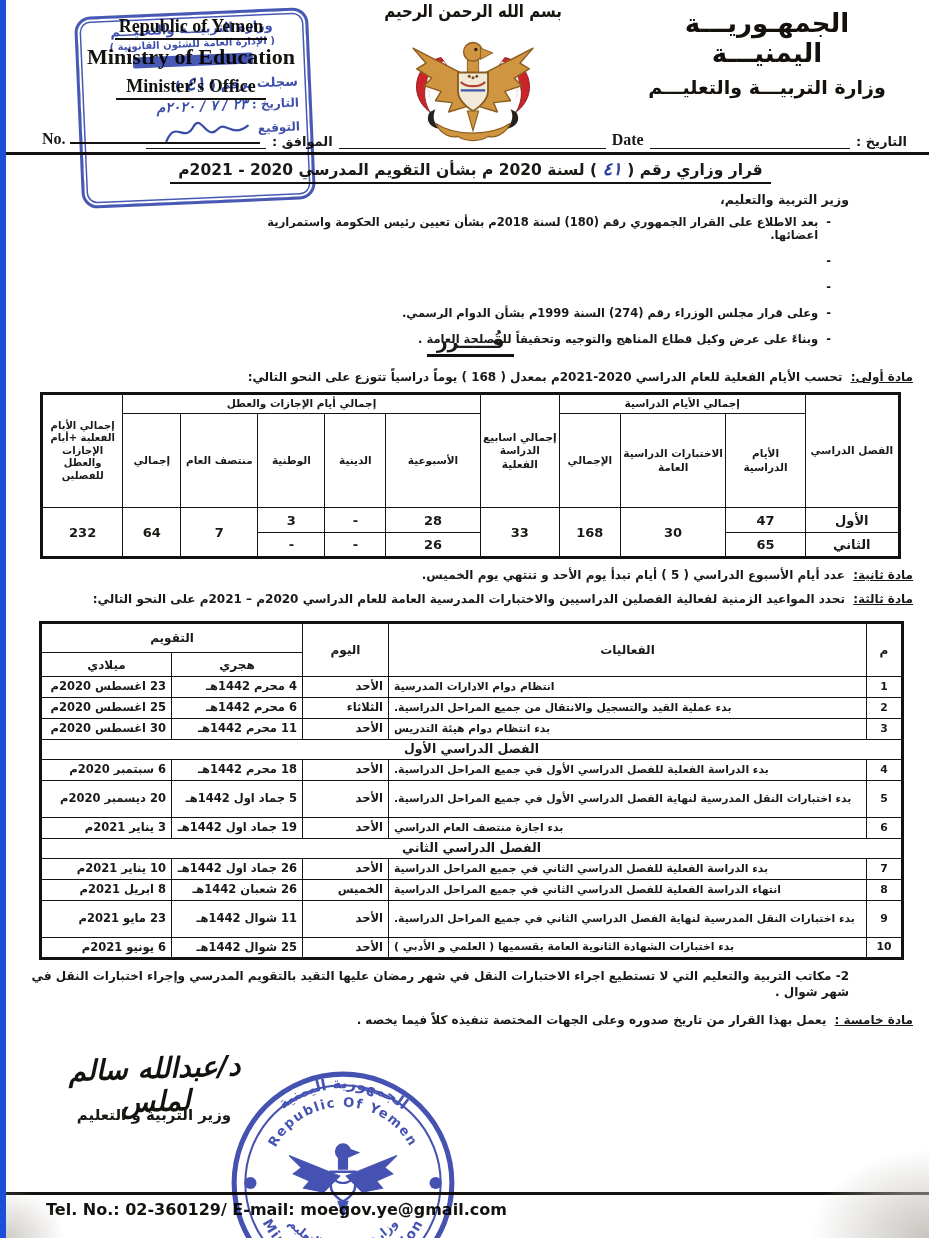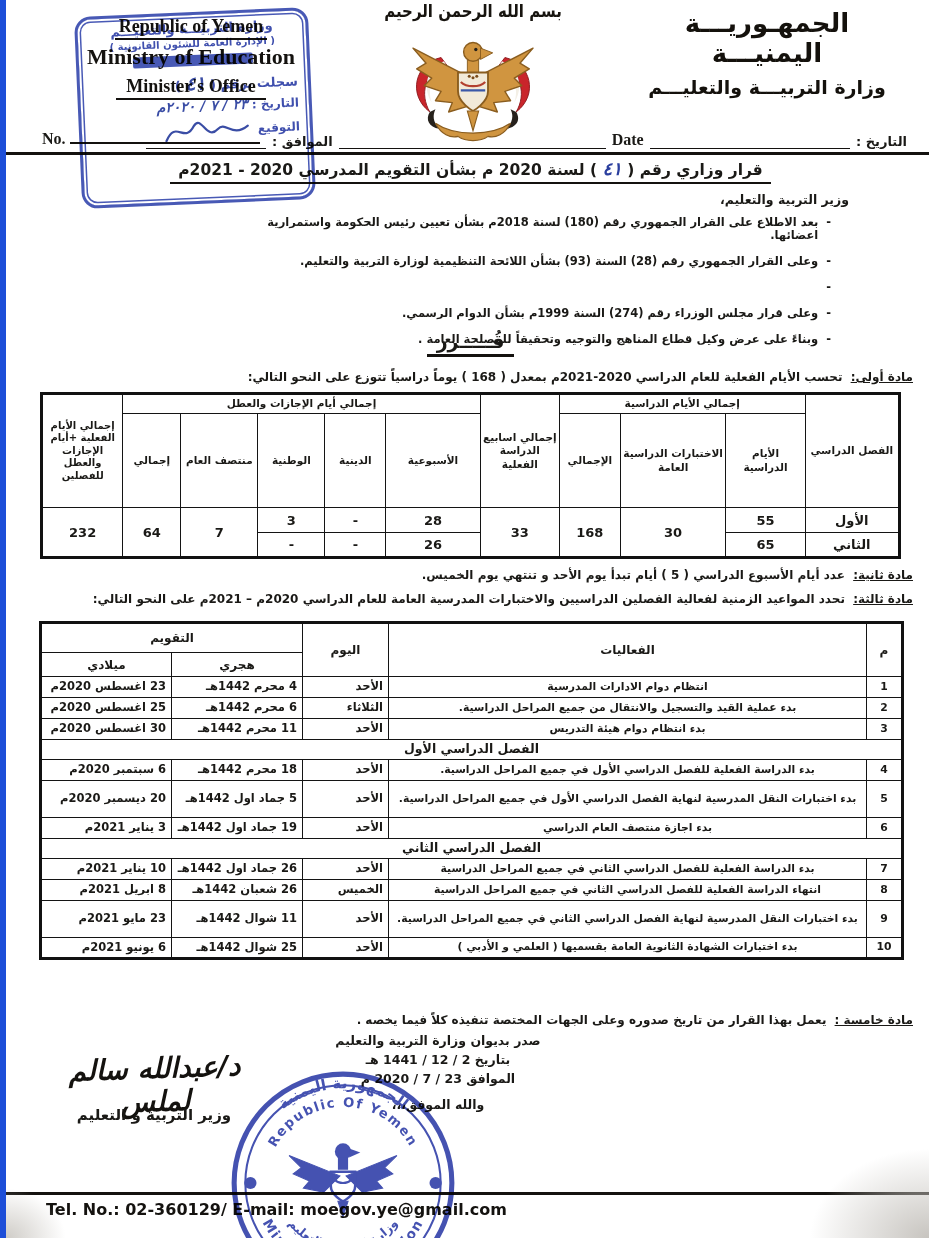--- a/index.html
+++ b/index.html
@@ -64,21 +64,21 @@
   .t1 td{font-size:13px;}
   .t1 .hr1{height:20px;} .t1 .hr2{height:94px;} .t1 .dr{height:25px;}
   
   .a2{right:16px;top:567px;left:16px;}
   .a3{right:16px;top:591px;left:16px;}
   
   .t2{left:33px;top:621px;width:862px;border:3px solid #111;}
   .t2 th,.t2 td{border:1.5px solid #141414;font-weight:bold;vertical-align:middle;padding:1px 5px;}
   .t2 th{font-size:12px;text-align:center;}
   .t2 td{font-size:10.8px;line-height:1.15;}
-  .t2 .c-no{text-align:center;} .t2 .c-act{text-align:center;} 
+  .t2 .c-no{text-align:center;} .t2 .c-act{text-align:left;} 
   .t2 .c-day,.t2 .c-hij,.t2 .c-greg{text-align:right;font-size:11.5px;}
   .t2 .h1{height:30px;} .t2 .h2{height:24px;}
   .t2 .r{height:21px;} .t2 .r-tall{height:37px;} 
   .t2 .sec td{height:19px;text-align:center;font-size:12.5px;padding:0;}
   
   .a4{right:16px;top:962px;left:16px;}
   .a4 .sub{margin-right:64px;margin-top:6px;}
   .a5{right:16px;top:1012px;left:16px;text-align:right;}
   
   .issued{left:322px;top:1032px;width:220px;text-align:center;font-size:12.5px;font-weight:bold;line-height:1.5;}
@@ -198,21 +198,20 @@
   </div>
 
   <div class="abs intro rtl">وزير التربية والتعليم،</div>
   <div class="abs bullets rtl">
     <div class="b">
         <span>-</span>
         <span>بعد الاطلاع على القرار الجمهوري رقم (180) لسنة 2018م بشأن تعيين رئيس الحكومة واستمرارية اعضائها.</span>
       </div>
     <div class="b">
         <span>-</span>
-        <span>وعلى القرار الجمهوري رقم (28) السنة (93) بشأن اللائحة التنظيمية لوزارة التربية والتعليم.</span>
       </div>
     <div class="b">
         <span>-</span>
       </div>
     <div class="b">
         <span>-</span>
         <span>وعلى قرار مجلس الوزراء رقم (274) السنة 1999م بشأن الدوام الرسمي.</span>
       </div>
     <div class="b">
         <span>-</span>
@@ -256,21 +255,21 @@
       <th>الاختبارات الدراسية العامة</th>
       <th>الإجمالي</th>
       <th>الأسبوعية</th>
       <th>الدينية</th>
       <th>الوطنية</th>
       <th>منتصف العام</th>
       <th>إجمالي</th>
     </tr>
     <tr class="dr">
       <td>الأول</td>
-      <td>55</td>
+      <td>47</td>
       <td rowspan="2">30</td>
       <td rowspan="2">168</td>
       <td rowspan="2">33</td>
       <td>28</td>
       <td>-</td>
       <td>3</td>
       <td rowspan="2">7</td>
       <td rowspan="2">64</td>
       <td rowspan="2">232</td>
     </tr>
@@ -385,32 +384,27 @@
       <td class="c-no">10</td>
       <td class="c-act">بدء اختبارات الشهادة الثانوية العامة بقسميها ( العلمي و الأدبي )</td>
       <td class="c-day">الأحد</td>
       <td class="c-hij">25 شوال 1442هـ</td>
       <td class="c-greg">6 يونيو 2021م</td>
     </tr>
   </tbody>
     </table>
 
   <div class="abs article a4 rtl">
+    <div class="sub">2- مكاتب التربية والتعليم التي لا تستطيع اجراء الاختبارات النقل في شهر رمضان عليها التقيد بالتقويم المدرسي وإجراء اختبارات النقل في شهر شوال .</div>
   </div>
   <div class="abs article a5 rtl">
     <span class="art-label">مادة خامسة :</span>
     <span>يعمل بهذا القرار من تاريخ صدوره وعلى الجهات المختصة تنفيذه كلاً فيما يخصه .</span>
   </div>
 
-  <div class="abs issued rtl">
-    <div>صدر بديوان وزارة التربية والتعليم</div>
-    <div>بتاريخ 2 / 12 / 1441 هـ</div>
-    <div>الموافق 23 / 7 / 2020 م</div>
-    <div class="close">والله الموفق،،،</div>
-  </div>
 
   <div class="abs sig-name rtl">د/عبدالله سالم لملس</div>
   <div class="abs sig-title rtl">وزير التربية و التعليم</div>
 
   <div class="abs round-stamp">
     <svg width="234" height="234" viewBox="0 0 230 230">
       <defs>
         <path id="arcTopOuter" d="M 22,115 A 93,93 0 0 1 208,115"></path>
         <path id="arcTopInner" d="M 40,115 A 75,75 0 0 1 190,115"></path>
         <path id="arcBotOuter" d="M 27,115 A 88,88 0 0 0 203,115"></path>

